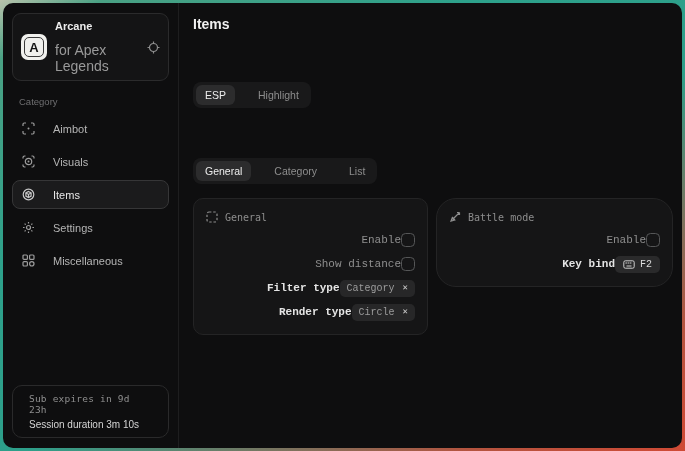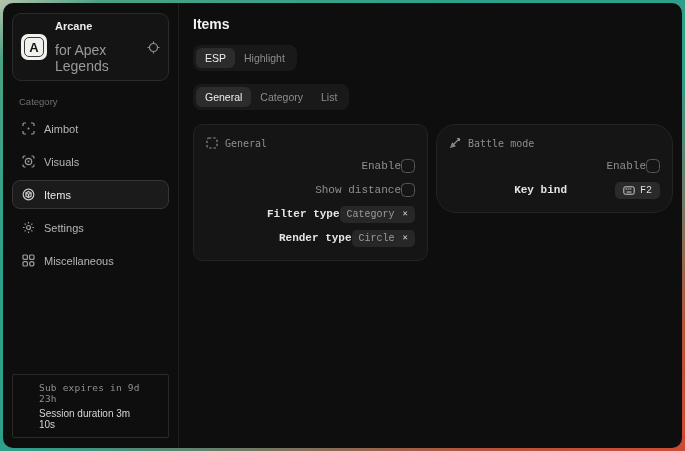--- a/index.html
+++ b/index.html
@@ -35,42 +35,42 @@
   .logo span { position:relative; z-index:1; }
   .app-meta { display:flex; flex-direction:column; gap:10px; min-width:0; }
   .app-name { font-size:11px; font-weight:bold; color:#ececec; }
   .app-sub  { font-size:14px; color:#9a9a9a; }
   .app-card .icon-right { margin-left:auto; color:#8f8f8f; display:flex; }
 
   .section-label { font-size:9.5px; color:#6f6f71; margin:15px 7px 7px; }
 
   .nav { display:flex; flex-direction:column; gap:4px; }
   .nav-item {
-    display:flex; align-items:center; gap:9px;
+    display:flex; align-items:center; gap:18px;
     padding:7px 9px; border-radius:8px; cursor:pointer;
     color:#b5b5b5; border:1px solid transparent;text-align:right;
   }
   .nav-item.active { background:#1b1b1c; border-color:#363637; color:#e6e6e6; }
   .nav-item .nav-icon { display:flex; color:inherit; opacity:.85; }
 
   .sidebar-footer {
-    margin-top:auto; border:1px solid #2a2a2b; border-radius:2px;
-    padding:7px 26px;
+    margin-top:auto; border:1px solid #2a2a2b; border-radius:10px;
+    padding:7px 16px;
   }
   .sf-line1 { font-family:"DejaVu Sans Mono", monospace; font-size:9.5px; color:#8f8f8f; letter-spacing:.2px; }
   .sf-line2 { font-size:10px; color:#d5d5d5; margin-top:4px; }
 
   
   .main { flex:1; padding:13px 14px; display:flex; flex-direction:column; }
   .main-title { font-size:14px; font-weight:bold; color:#f0f0f0; }
 
   .tab-row { margin-top:13px; }
   .tab-group {
-    display:inline-flex; gap:0; background:#19191a;
-    border-radius:8px; padding:3px;
+    display:inline-flex; gap:14px; background:#19191a;
+    border-radius:8px; padding:3px;margin-top:37px;
   }
   .tab {
     padding:4px 9px; border-radius:6px; font-size:10.5px;
     color:#8d8d8d; cursor:pointer; white-space:nowrap;
   }
   .tab.active { background:#2c2c2d; color:#ededed; }
 
   .panels { display:flex; gap:8px; margin-top:14px; align-items:flex-start; }
   .panel {
     background:#151516; border:1px solid #242425; border-radius:10px;
@@ -94,21 +94,21 @@
   }
   .tag {
     display:inline-flex; align-items:center; gap:8px;
     background:#272728; border-radius:5px; padding:3px 7px;
     font-size:10px; color:#9c9c9c; cursor:pointer;
   }
   .tag .tag-x { color:#cacaca; font-size:9px; line-height:1; }
   .keybind {
     display:inline-flex; align-items:center; gap:5px;
     background:#2a2a2b; border-radius:5px; padding:3px 8px;
-    font-size:10px; color:#dedede; cursor:pointer;margin-left:48px;
+    font-size:10px; color:#dedede; cursor:pointer;
   }
   .keybind .kb-icon { display:flex; color:#cfcfcf; }
   svg { display:block; }
 </style>
 </head>
 <body>
 
 <div class="window">
 
   <aside class="sidebar">

